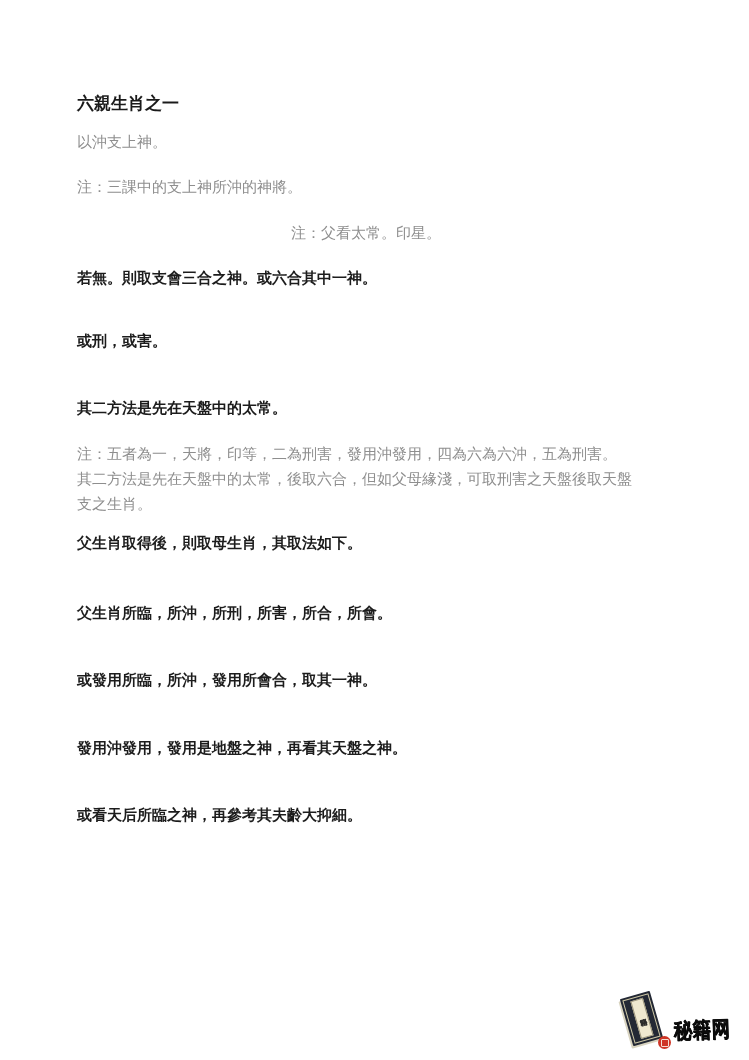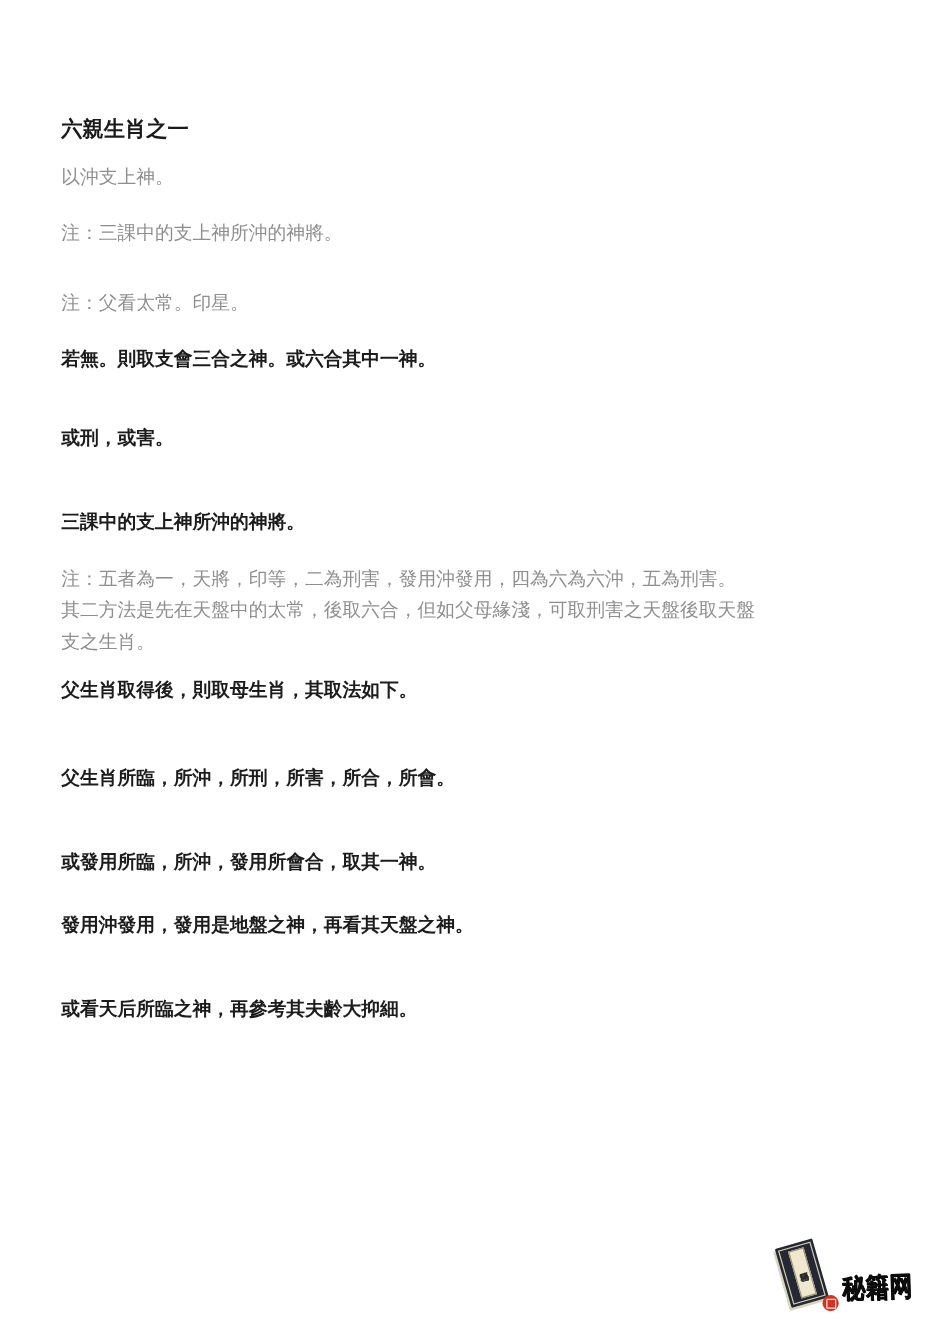--- a/index.html
+++ b/index.html
@@ -9,21 +9,21 @@
   }
   .page {
     position: relative;
     width: 749px;
     height: 1060px;
     background: #ffffff;
     overflow: hidden;
     font-family: "Liberation Serif", "DejaVu Serif", serif;
   }
   .content {
-    padding: 94px 0 0 49px;
+    padding: 94px 0 0 77px;
   }
   .title {
     margin: 0;
     font-size: 17px;
     line-height: 20px;
     font-weight: bold;
     color: #1a1a1a;
   }
   .para {
     margin: 0;
@@ -41,23 +41,23 @@
   }
   .noteblock {
     line-height: 25px;
     width: 566px;
   }
   .mt17 { margin-top: 17px; font-family: Liberation Serif, serif; }
   .mt19 { margin-top: 19px; }
   .mt24 { margin-top: 24px; }
   .mt25 { margin-top: 25px; }
   .mt26 { margin-top: 26px; }
-  .mt27 { margin-top: 37px; }
+  .mt27 { margin-top: 27px; text-align: center; }
   .mt48 { margin-top: 48px; }
-  .mt49 { margin-top: 32px; }
+  .mt49 { margin-top: 49px; }
   .mt51 { margin-top: 51px; }
   .mt52 { margin-top: 44px; }
 
   
   .watermark {
     position: absolute;
     left: 620px;
     top: 990px;
     width: 129px;
     height: 70px;
@@ -139,21 +139,21 @@
 <div class="page">
   <div class="content">
 
     <h1 class="title">六親生肖之一</h1>
 
     <p class="para note mt19">以沖支上神。</p>
     <p class="para note mt26">注：三課中的支上神所沖的神將。</p>
     <p class="para note mt27">注：父看太常。印星。</p>
     <p class="para bold mt26">若無。則取支會三合之神。或六合其中一神。</p>
     <p class="para bold mt52">或刑，或害。</p>
-    <p class="para bold mt48">三課中的支上神所沖的神將。</p>
+    <p class="para bold mt48">其二方法是先在天盤中的太常。</p>
 
     <div class="para note noteblock mt24">
       <div>注：五者為一，天將，印等，二為刑害，發用沖發用，四為六為六沖，五為刑害。</div>
       <div>其二方法是先在天盤中的太常，後取六合，但如父母緣淺，可取刑害之天盤後取天盤支之生肖。</div>
     </div>
 
     <p class="para bold mt17">父生肖取得後，則取母生肖，其取法如下。</p>
     <p class="para bold mt51">父生肖所臨，所沖，所刑，所害，所合，所會。</p>
     <p class="para bold mt48">或發用所臨，所沖，發用所會合，取其一神。</p>
     <p class="para bold mt49">發用沖發用，發用是地盤之神，再看其天盤之神。</p>

